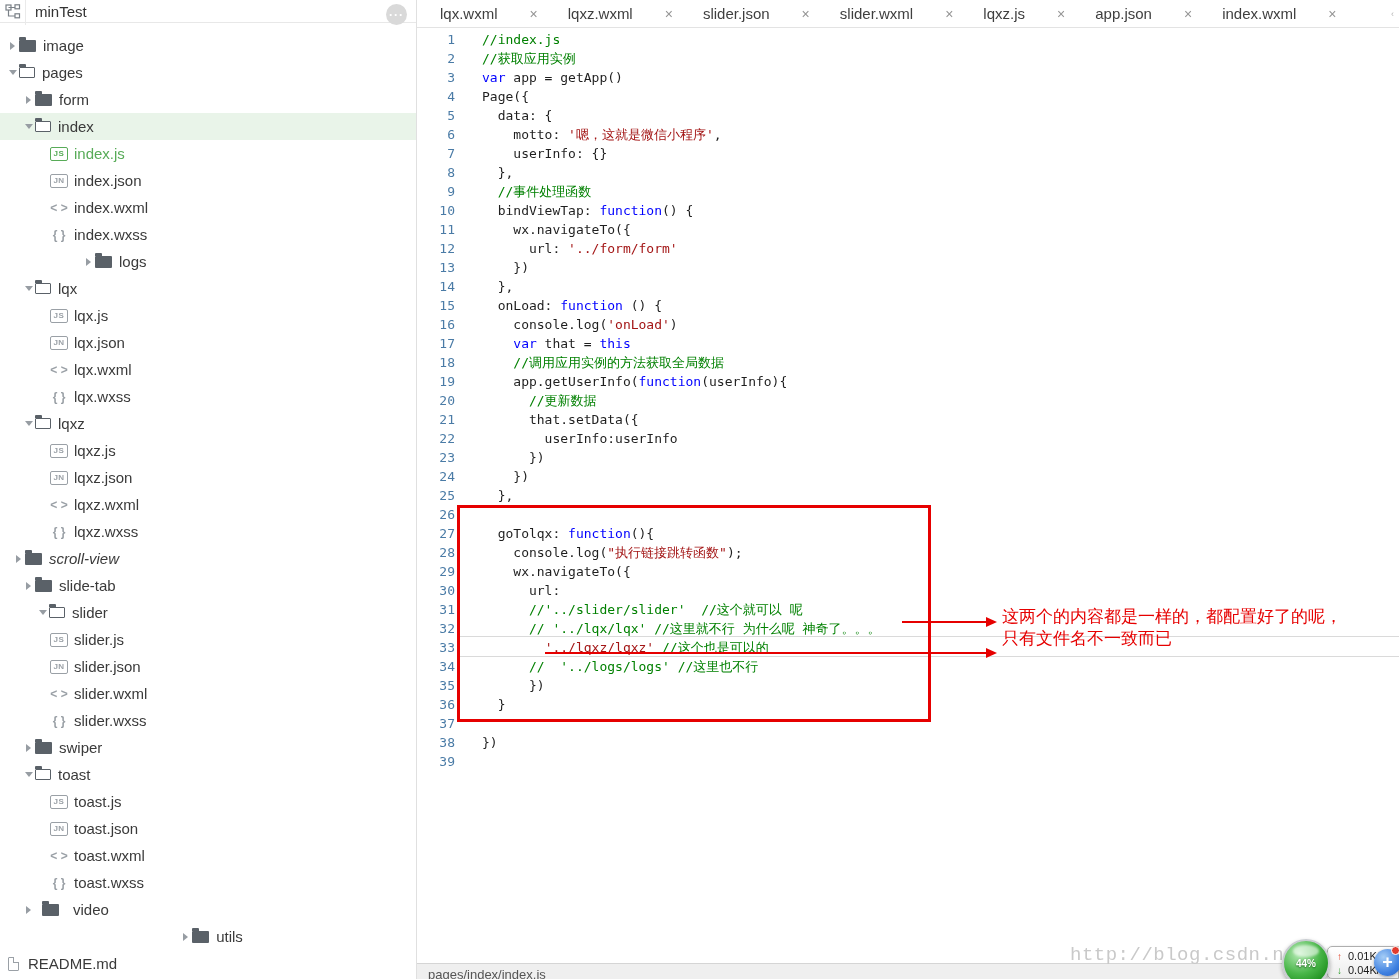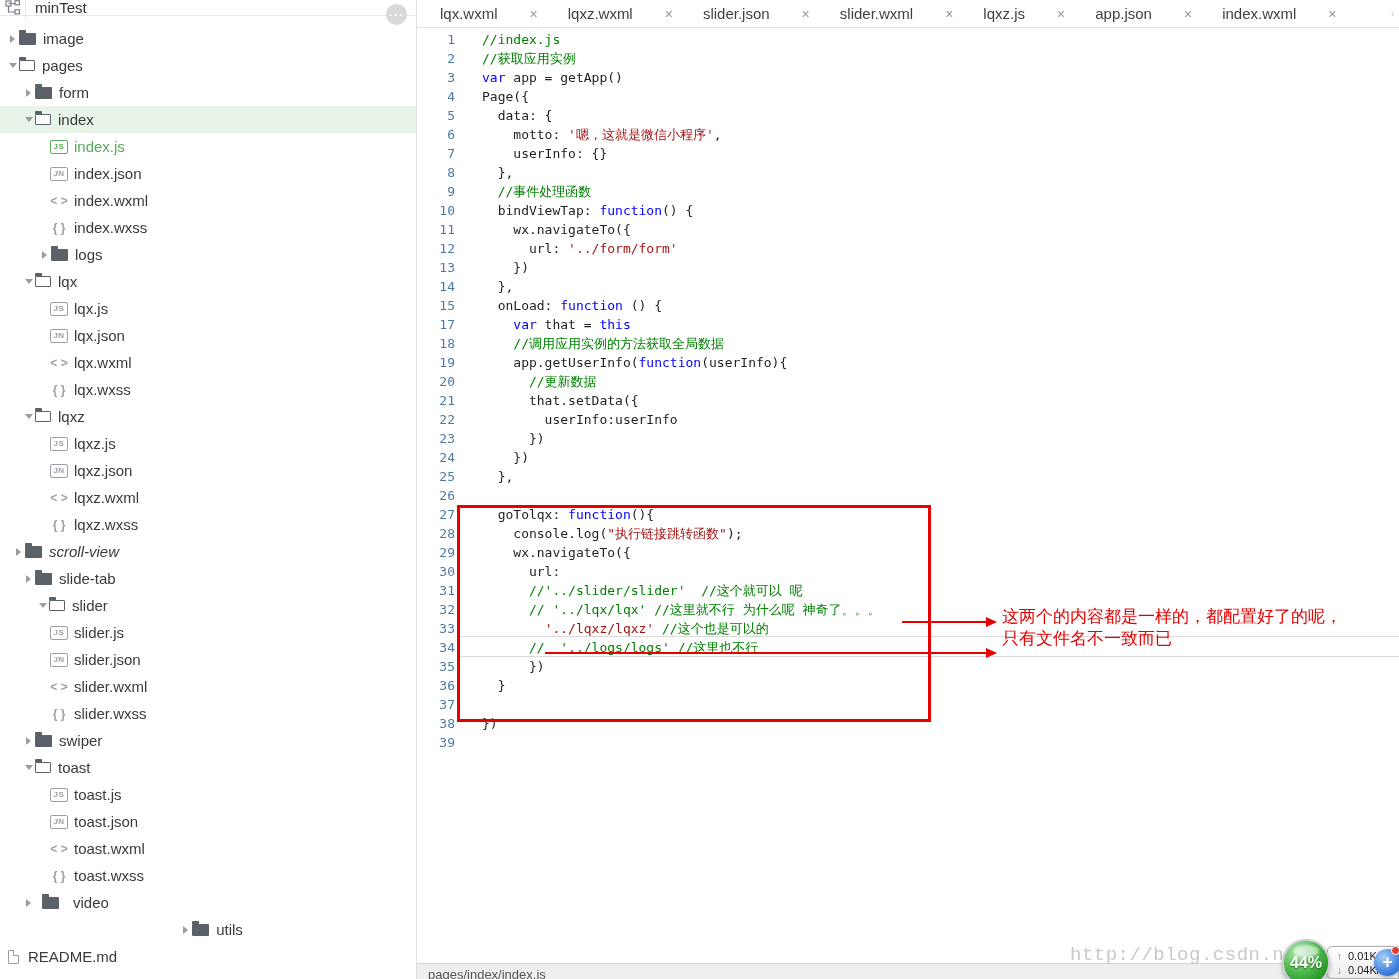--- a/index.html
+++ b/index.html
@@ -2,21 +2,21 @@
 <html><head>
 <meta charset="utf-8">
 <style>
   * { margin:0; padding:0; box-sizing:border-box; }
   html,body { width:1399px; height:979px; overflow:hidden; background:#fff;
     font-family:"Liberation Sans", sans-serif; position:relative; }
 
   
   .sidebar { position:absolute; left:0; top:0; width:417px; height:979px;
     background:#fff; border-right:1px solid #e0e0e0; }
-  .sb-header { position:relative; height:16px; border-bottom:1px solid #e8e8e8;
+  .sb-header { position:relative; height:23px; border-bottom:1px solid #e8e8e8;
     display:flex; align-items:center; }
   .sb-tree-ico { width:26px; height:27px; display:flex; align-items:center; justify-content:center;
     border-right:1px solid #eaeaea; }
   .sb-title { padding-left:9px; font-size:15px; color:#333; }
   .sb-more { position:absolute; right:9px; top:4px; width:21px; height:21px; border-radius:50%;
     background:#d9d9d9; color:#fff; font-size:12px; font-weight:bold; letter-spacing:1px;
     display:flex; align-items:center; justify-content:center; cursor:pointer; }
   .tree { padding-top:9px; }
   .trow { height:27px; display:flex; align-items:center; font-size:15px; color:#3a3a3a;
     white-space:nowrap; cursor:pointer; }
@@ -85,21 +85,21 @@
 
   
   .watermark { position:absolute; left:1070px; top:944px; z-index:6; color:#c9c9c9;
     font-family:"Liberation Mono","DejaVu Sans Mono",monospace; font-size:19px; letter-spacing:.5px; }
   .ball { position:absolute; left:1282px; top:939px; width:48px; height:48px; border-radius:50%;
     z-index:8; border:2px solid #c9cdd1; box-shadow:0 2px 4px rgba(0,0,0,.3);
     background:radial-gradient(circle at 35% 28%, #b9ecb9, #49b649 48%, #1b8d1b 82%, #0f6f0f);
     display:flex; align-items:center; justify-content:center; cursor:pointer; }
   .ball::before { content:""; position:absolute; left:9px; top:4px; width:26px; height:12px;
     border-radius:50%; background:rgba(255,255,255,.55); filter:blur(1px); }
-  .ball .pct { color:#fff; font-size:16px; font-weight:bold; text-shadow:0 1px 2px rgba(0,60,0,.7); z-index:1;text-align:center; }
+  .ball .pct { color:#fff; font-size:10px; font-weight:bold; text-shadow:0 1px 2px rgba(0,60,0,.7); z-index:1;text-align:center; }
   .netpanel { position:absolute; left:1327px; top:946px; width:72px; height:33px; z-index:7;
     background:linear-gradient(#ffffff,#ededed); border:1px solid #aeaeae; border-radius:5px 0 0 5px;
     box-shadow:0 1px 3px rgba(0,0,0,.25); padding:2px 0 0 9px; }
   .netrow { display:flex; align-items:center; height:14px; font-size:11px; color:#1a1a1a; }
   .netrow .nArr { width:11px; font-size:10px; font-weight:bold; }
   .nArr.up { color:#e23c22; } .nArr.down { color:#2fa02d; }
   .plusball { position:absolute; left:1374px; top:949px; width:27px; height:27px; border-radius:50%;
     z-index:9; background:radial-gradient(circle at 35% 30%, #a5cdf6, #3d7fe0 62%, #2a61bf);
     box-shadow:0 1px 3px rgba(0,0,0,.35); color:#fff; font-size:18px; font-weight:bold;
     display:flex; align-items:center; justify-content:center; cursor:pointer; }
@@ -152,21 +152,21 @@
         <span class="lbl">index.json</span>
       </div>
       <div class="trow" style="padding-left: 50px;">
         <span class="glyph">&lt; &gt;</span>
         <span class="lbl">index.wxml</span>
       </div>
       <div class="trow" style="padding-left: 50px;">
         <span class="glyph">{ }</span>
         <span class="lbl">index.wxss</span>
       </div>
-      <div class="trow" style="padding-left: 38px;">
+      <div class="trow" style="padding-left: 38px; margin-left: 44px;">
         <span class="ar c"></span>
         <span class="fol"></span>
         <span class="lbl">logs</span>
       </div>
       <div class="trow" style="padding-left: 22px;">
         <span class="ar o"></span>
         <span class="fol open"></span>
         <span class="lbl">lqx</span>
       </div>
       <div class="trow" style="padding-left: 50px;">
@@ -366,20 +366,24 @@
         <span class="ln">13</span>
         <span class="ct"><span class="tk-p">    })</span></span>
       </div>
       <div class="cl">
         <span class="ln">14</span>
         <span class="ct"><span class="tk-p">  },</span></span>
       </div>
       <div class="cl">
         <span class="ln">15</span>
         <span class="ct"><span class="tk-p">  onLoad: </span><span class="tk-k">function</span><span class="tk-p"> () {</span></span>
+      </div>
+      <div class="cl">
+        <span class="ln">16</span>
+        <span class="ct"><span class="tk-p">    console.log(</span><span class="tk-s">'onLoad'</span><span class="tk-p">)</span></span>
       </div>
       <div class="cl">
         <span class="ln">17</span>
         <span class="ct"><span class="tk-p">    </span><span class="tk-k">var</span><span class="tk-p"> that = </span><span class="tk-k">this</span></span>
       </div>
       <div class="cl">
         <span class="ln">18</span>
         <span class="ct"><span class="tk-p">    </span><span class="tk-c">//调用应用实例的方法获取全局数据</span></span>
       </div>
       <div class="cl">

